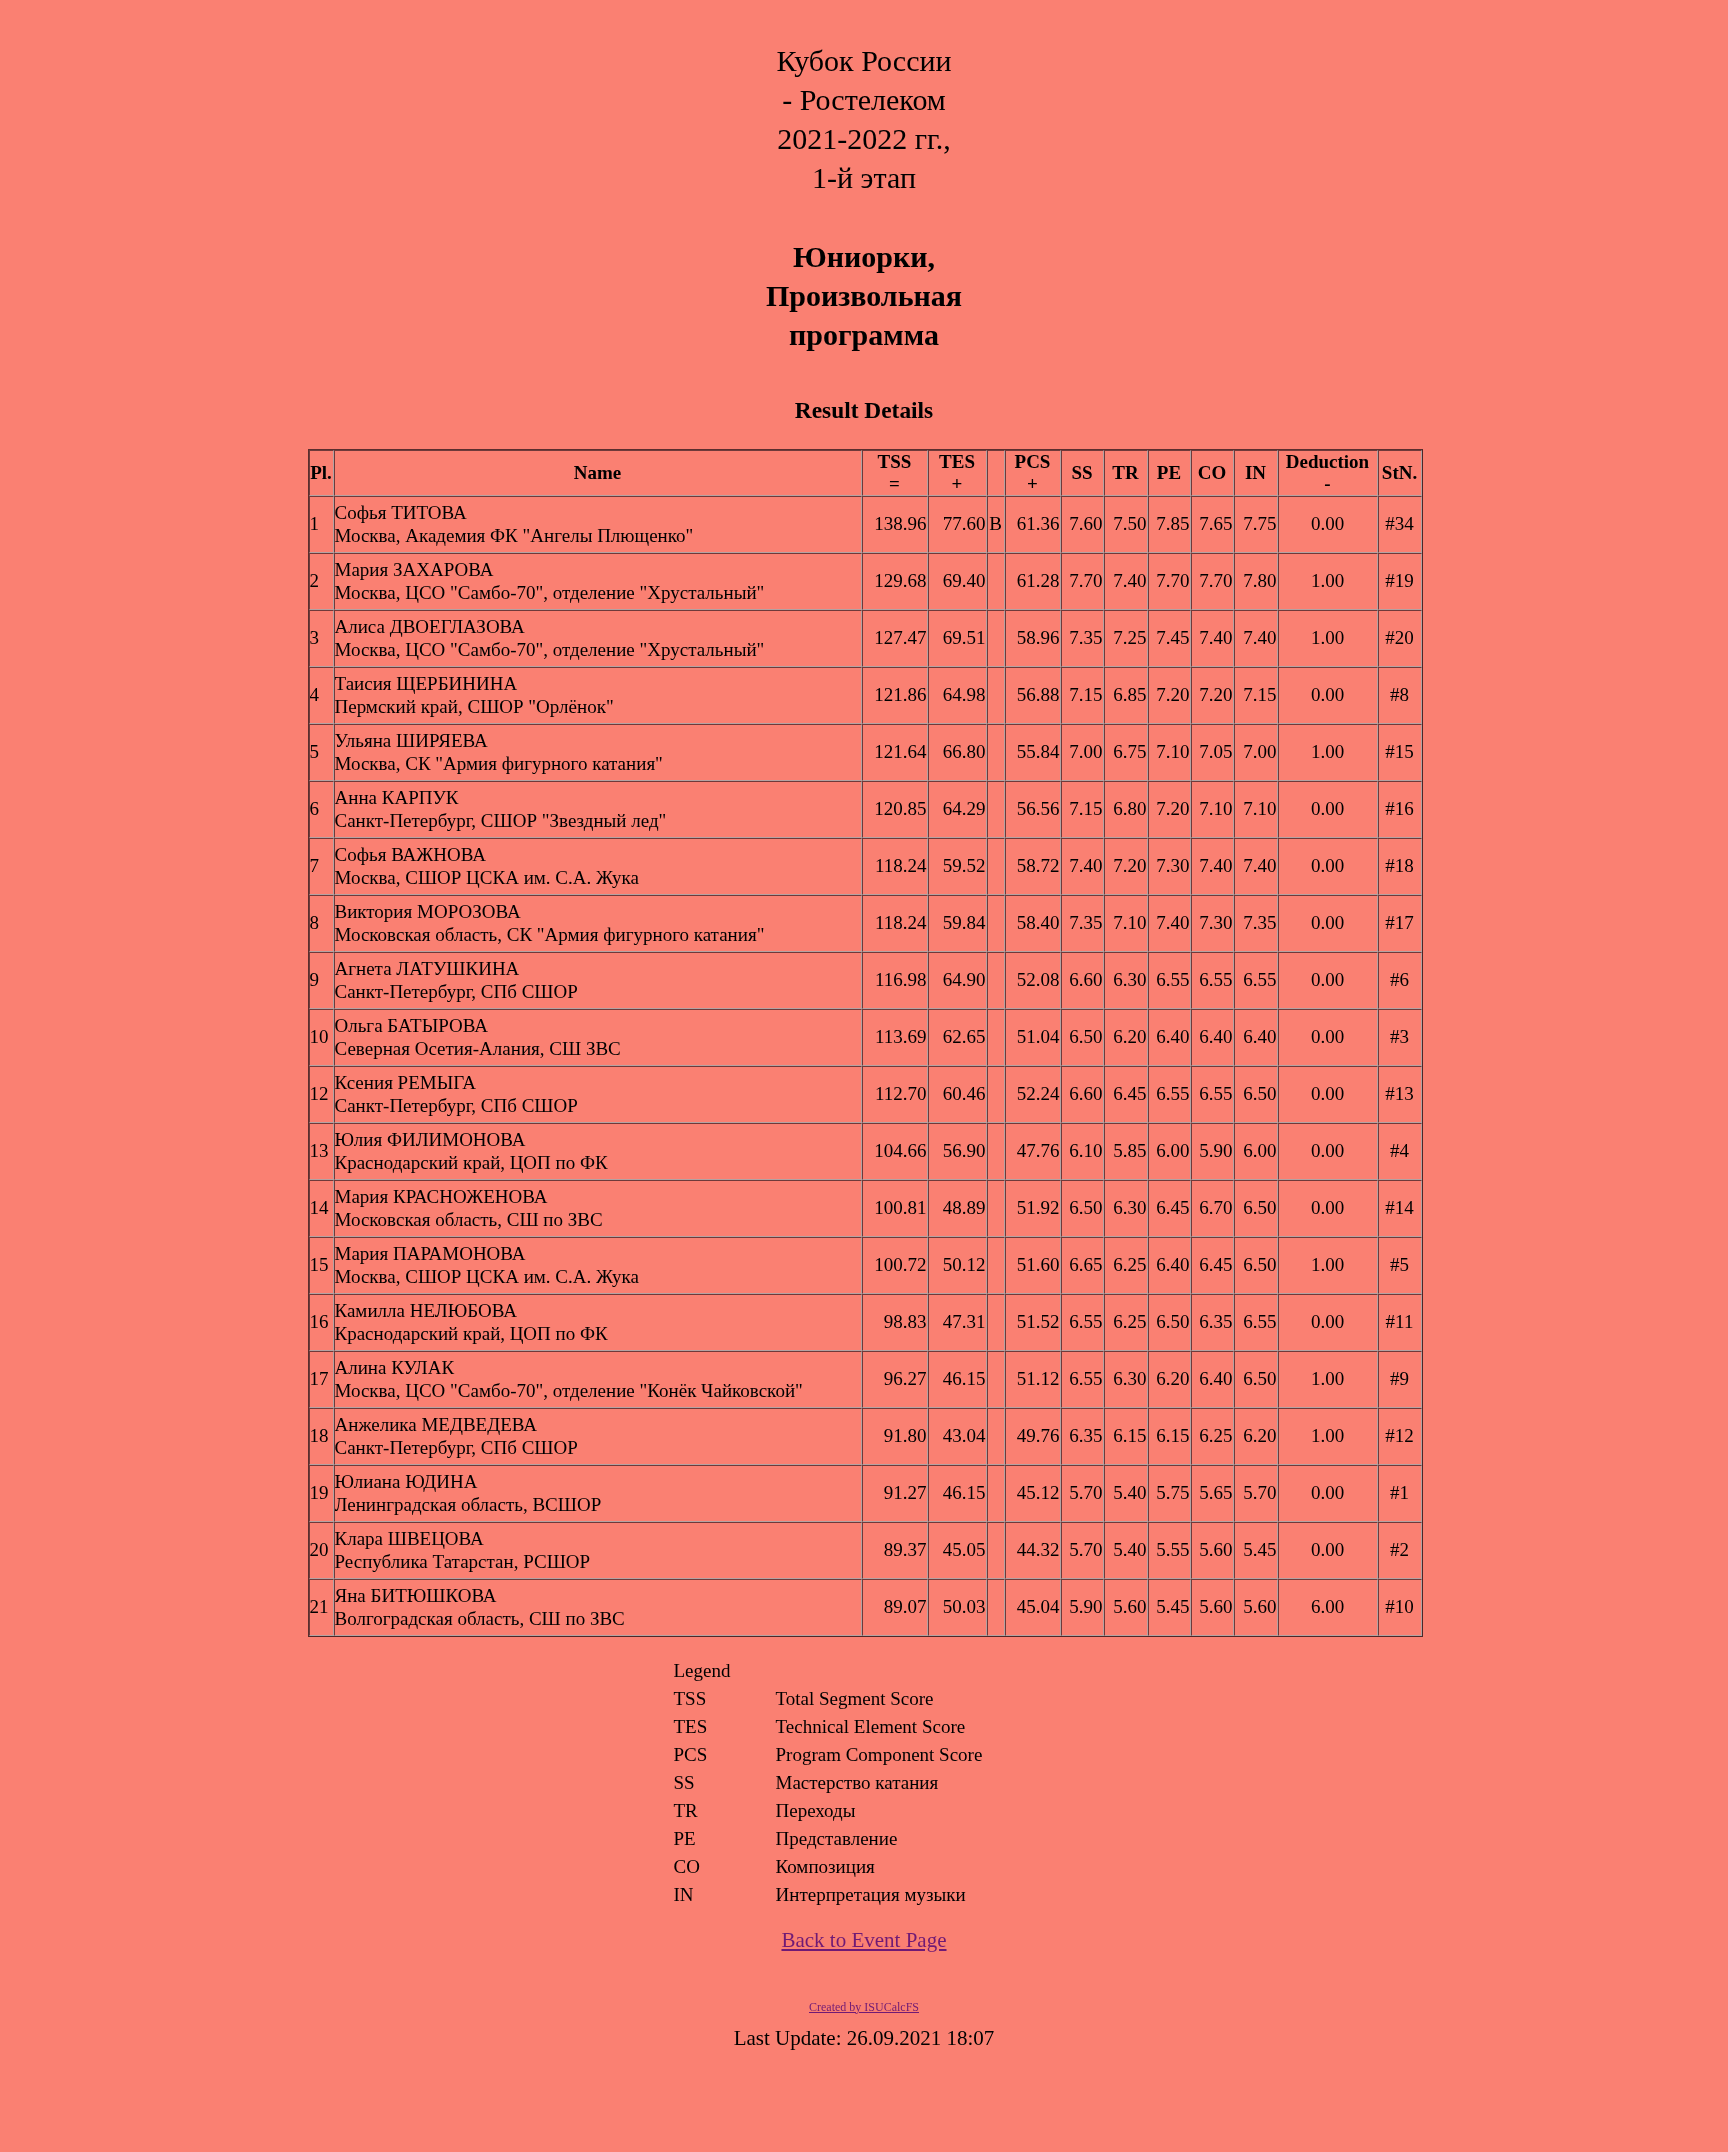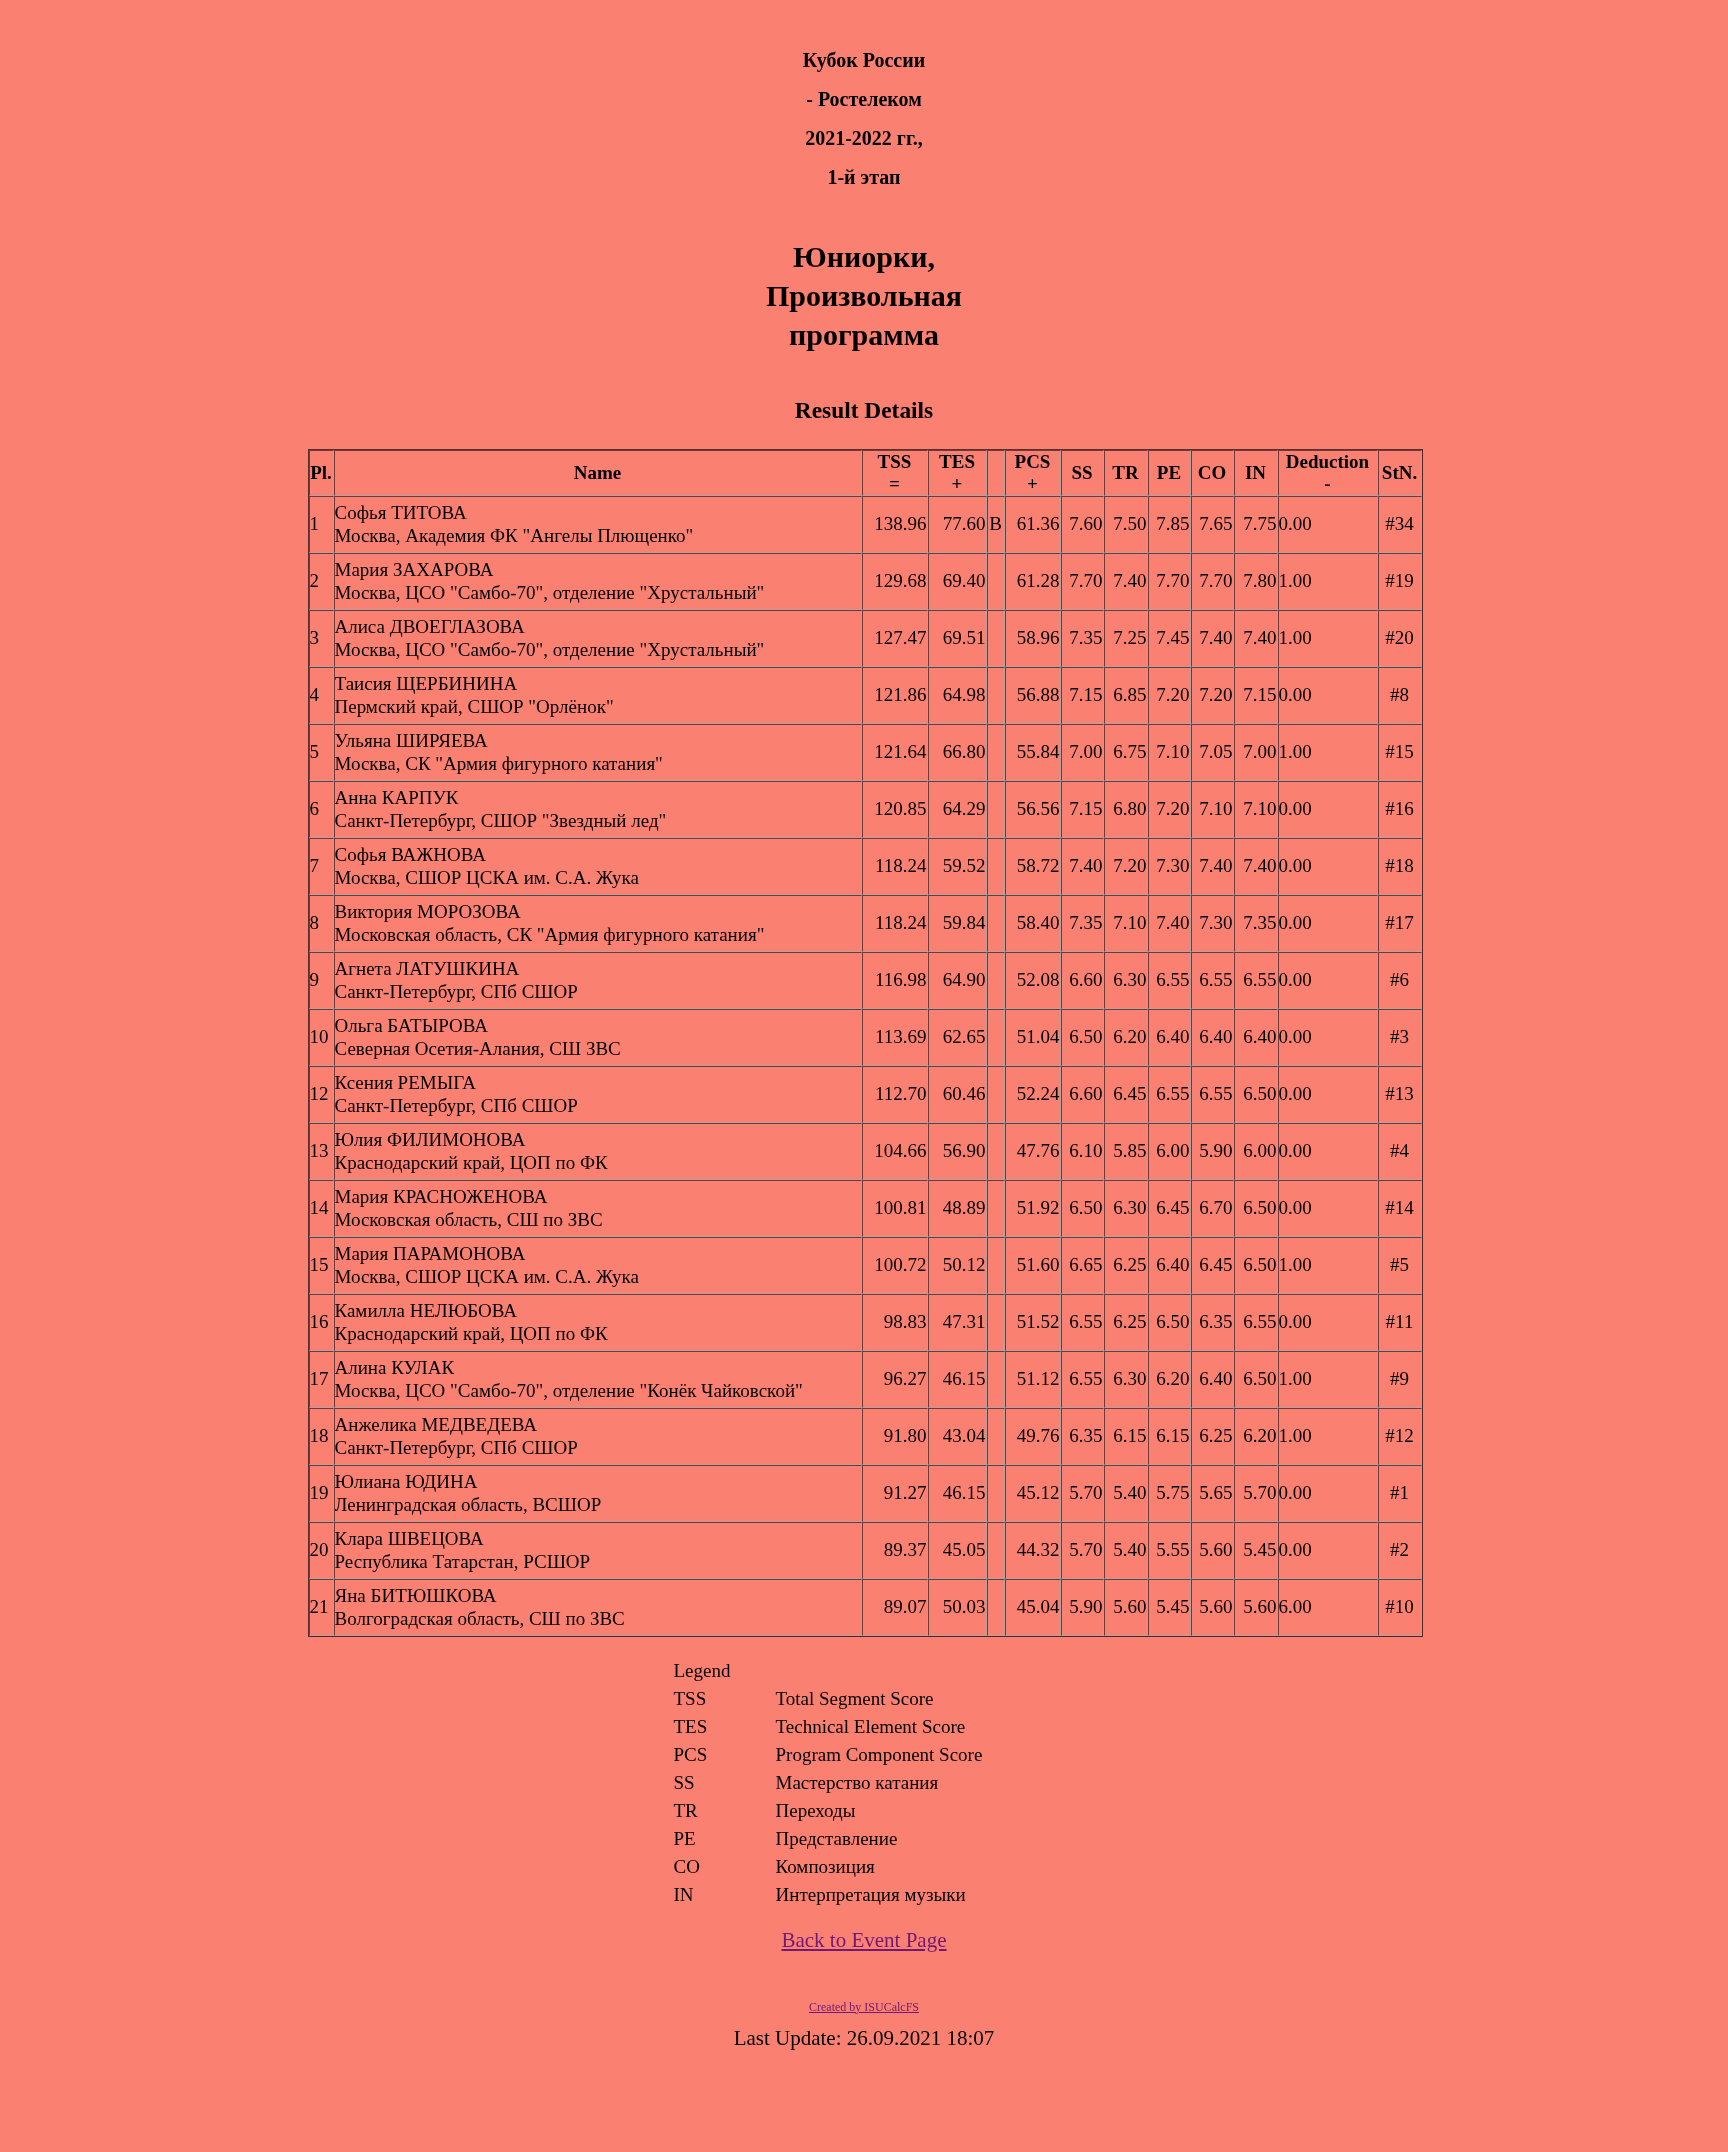--- a/index.html
+++ b/index.html
@@ -3,21 +3,21 @@
 <meta charset="utf-8">
 <style>
   html,body{margin:0;padding:0;}
   body{
     background:#FA8072;
     color:#000;
     font-family:"Liberation Serif", serif;
   }
   .container{width:1113px;margin:0 auto;padding-top:41px;}
 
-  .title-block{font-size:20px;font-weight:bold;line-height:39px;text-align:center;}
+  .title-block{font-size:30px;font-weight:normal;line-height:39px;text-align:center;}
   .subtitle-block{font-size:30px;font-weight:bold;line-height:39px;text-align:center;margin-top:40px;}
   .section-title{font-size:23.4px;font-weight:bold;line-height:31px;text-align:center;margin-top:41px;margin-bottom:23.4px;}
 
   table.results{
     table-layout:fixed;
     width:1113px;
     border-collapse:separate;
     border-spacing:0;
     border-top:1.8px solid #5a2e2e;
     border-left:1.8px solid #5a2e2e;
@@ -34,21 +34,21 @@
     overflow:hidden;
     padding:0;
   }
   table.results thead tr{height:44px;}
   table.results tbody tr{height:57px;}
   th{font-weight:bold;text-align:center;line-height:21.6px;}
   td.c-pl{text-align:left;padding-left:2.7px;}
   td.c-name{text-align:left;padding-left:3.6px;line-height:23.4px;}
   td.c-num{text-align:right;padding-right:2.7px;}
   td.c-bonus{text-align:center;}
-  td.c-ded{text-align:left;padding-right:4.5px;}
+  td.c-ded{text-align:center;padding-right:4.5px;}
   td.c-stn{text-align:center;}
 
   .legend{margin-left:366px;margin-top:20px;font-size:19px;}
   .legend-title{line-height:28px;}
   table.legend-table{border-collapse:collapse;}
   table.legend-table td{padding:0;line-height:28px;vertical-align:top;}
   td.legend-abbr{width:102px;}
 
   a{color:#701a75;}
   .back-link-wrap{text-align:center;margin-top:18px;font-size:21px;line-height:26px;}

